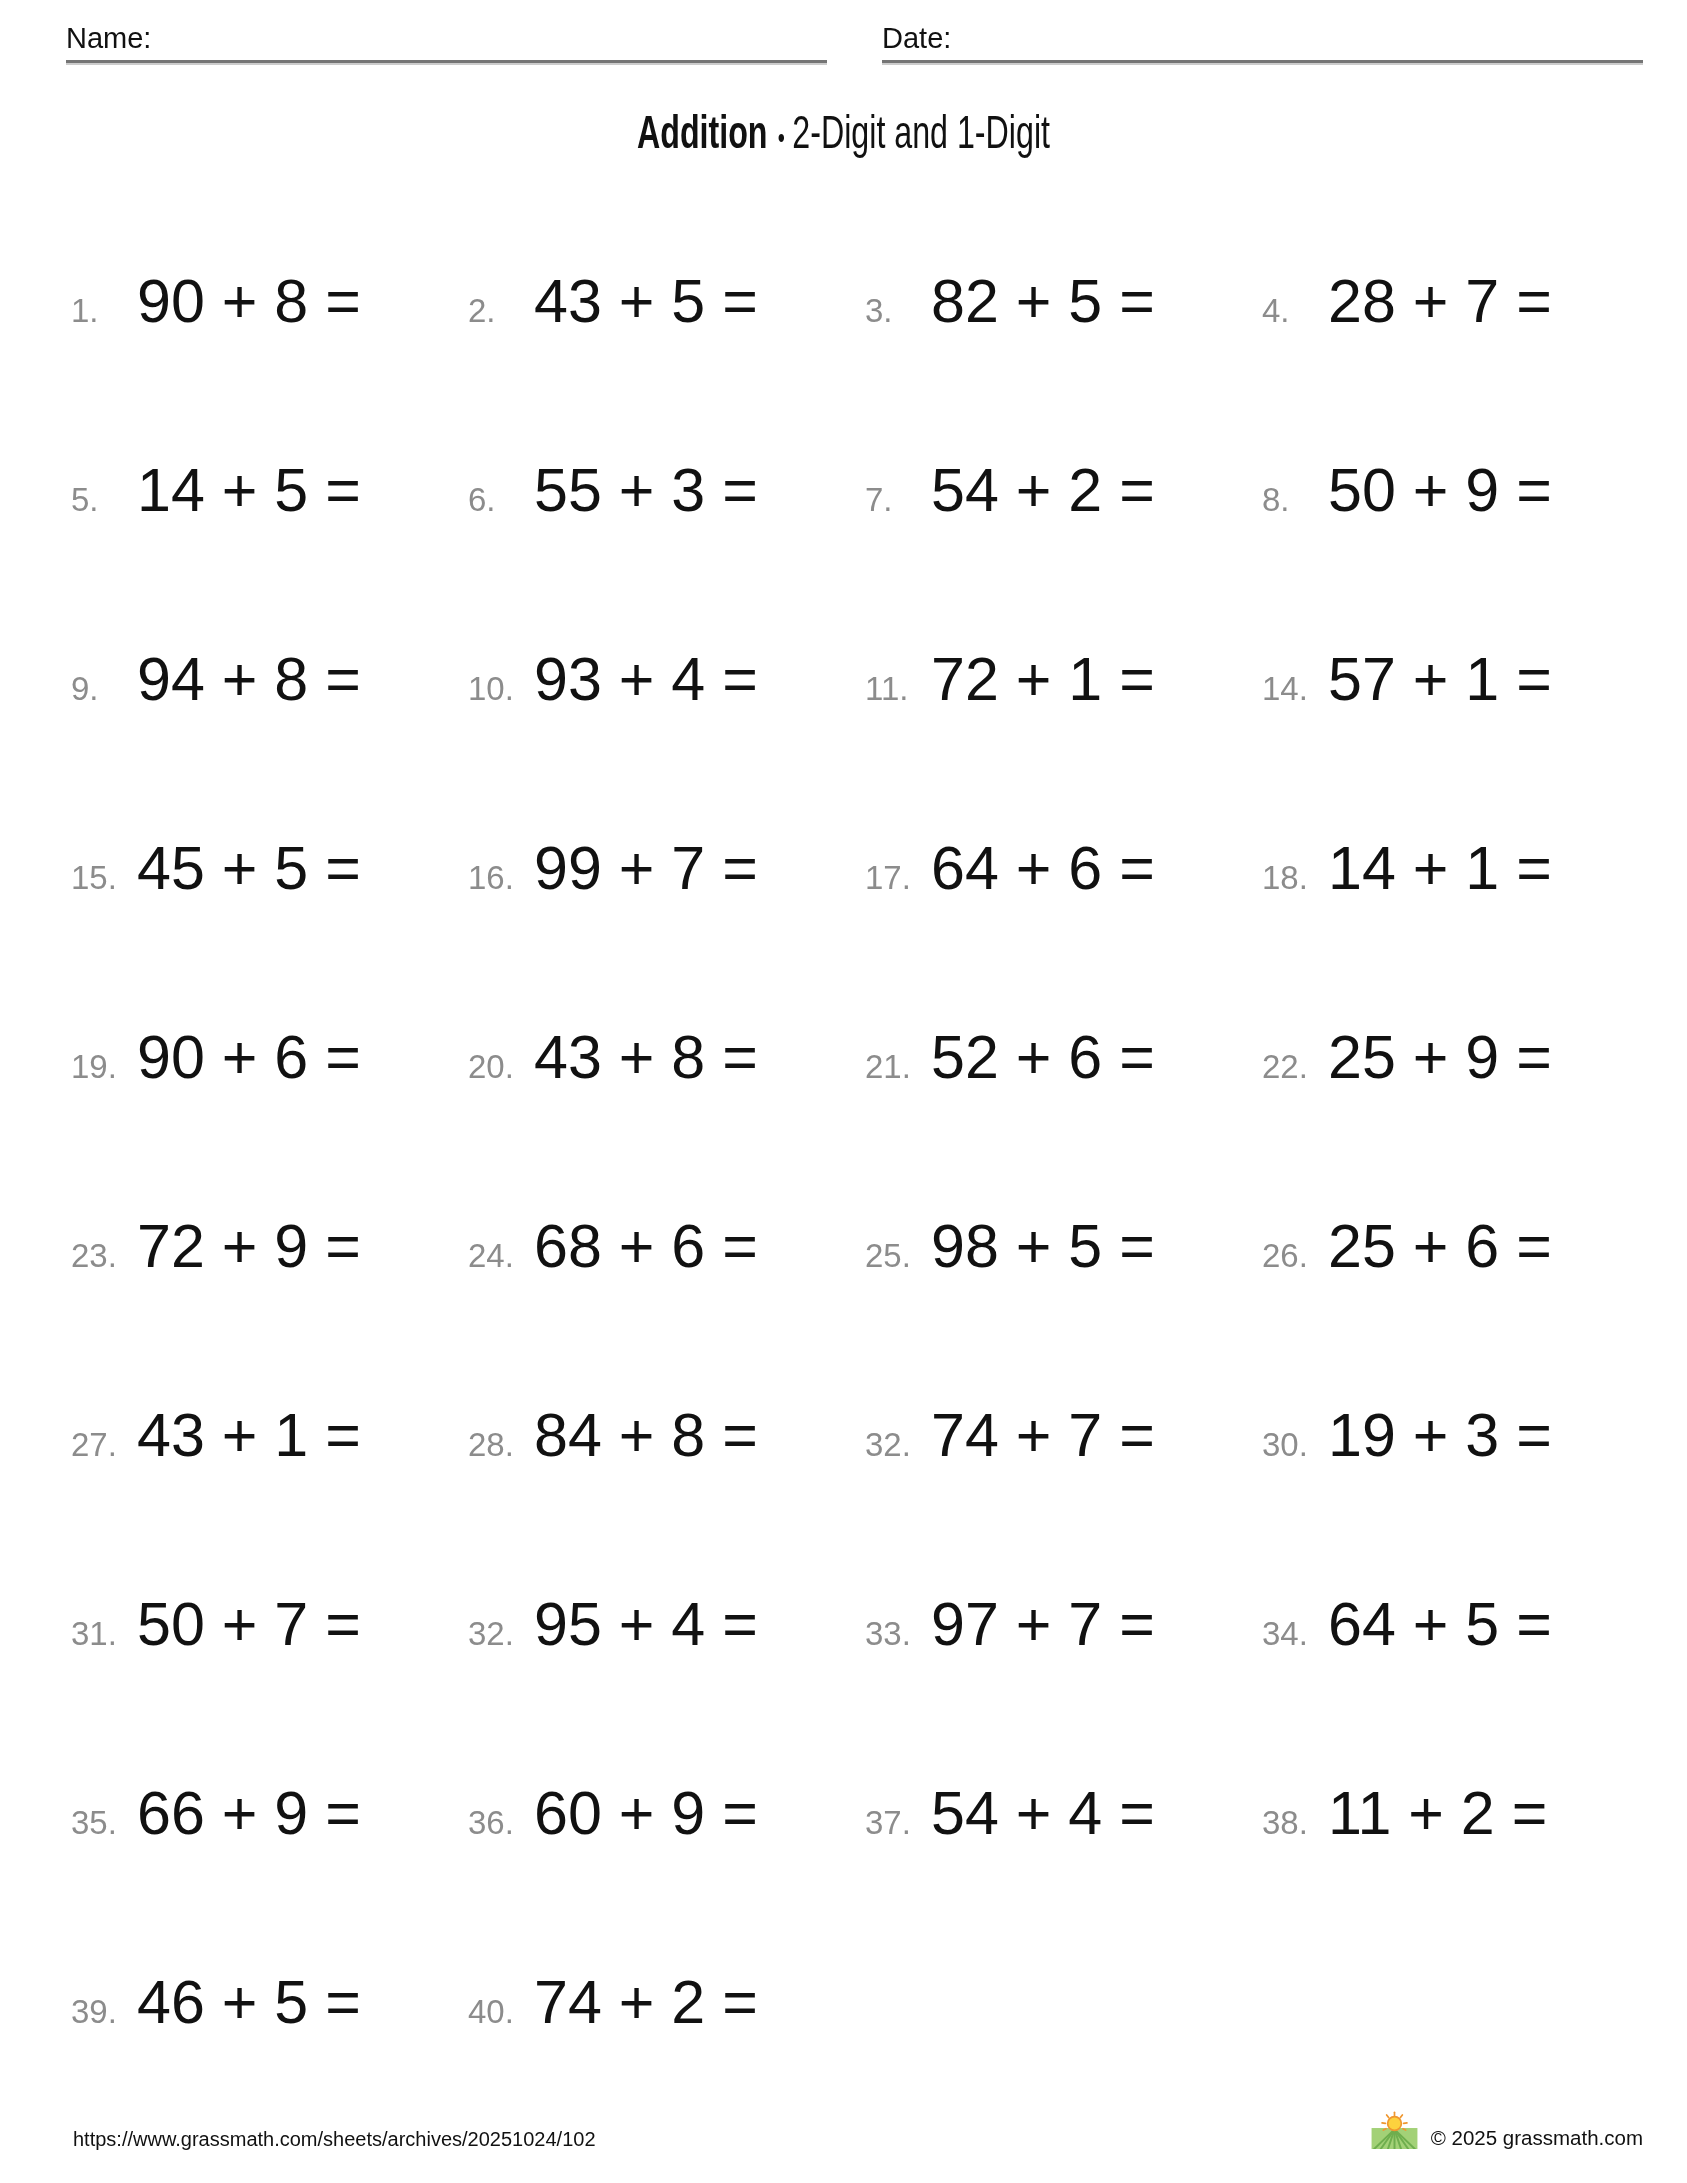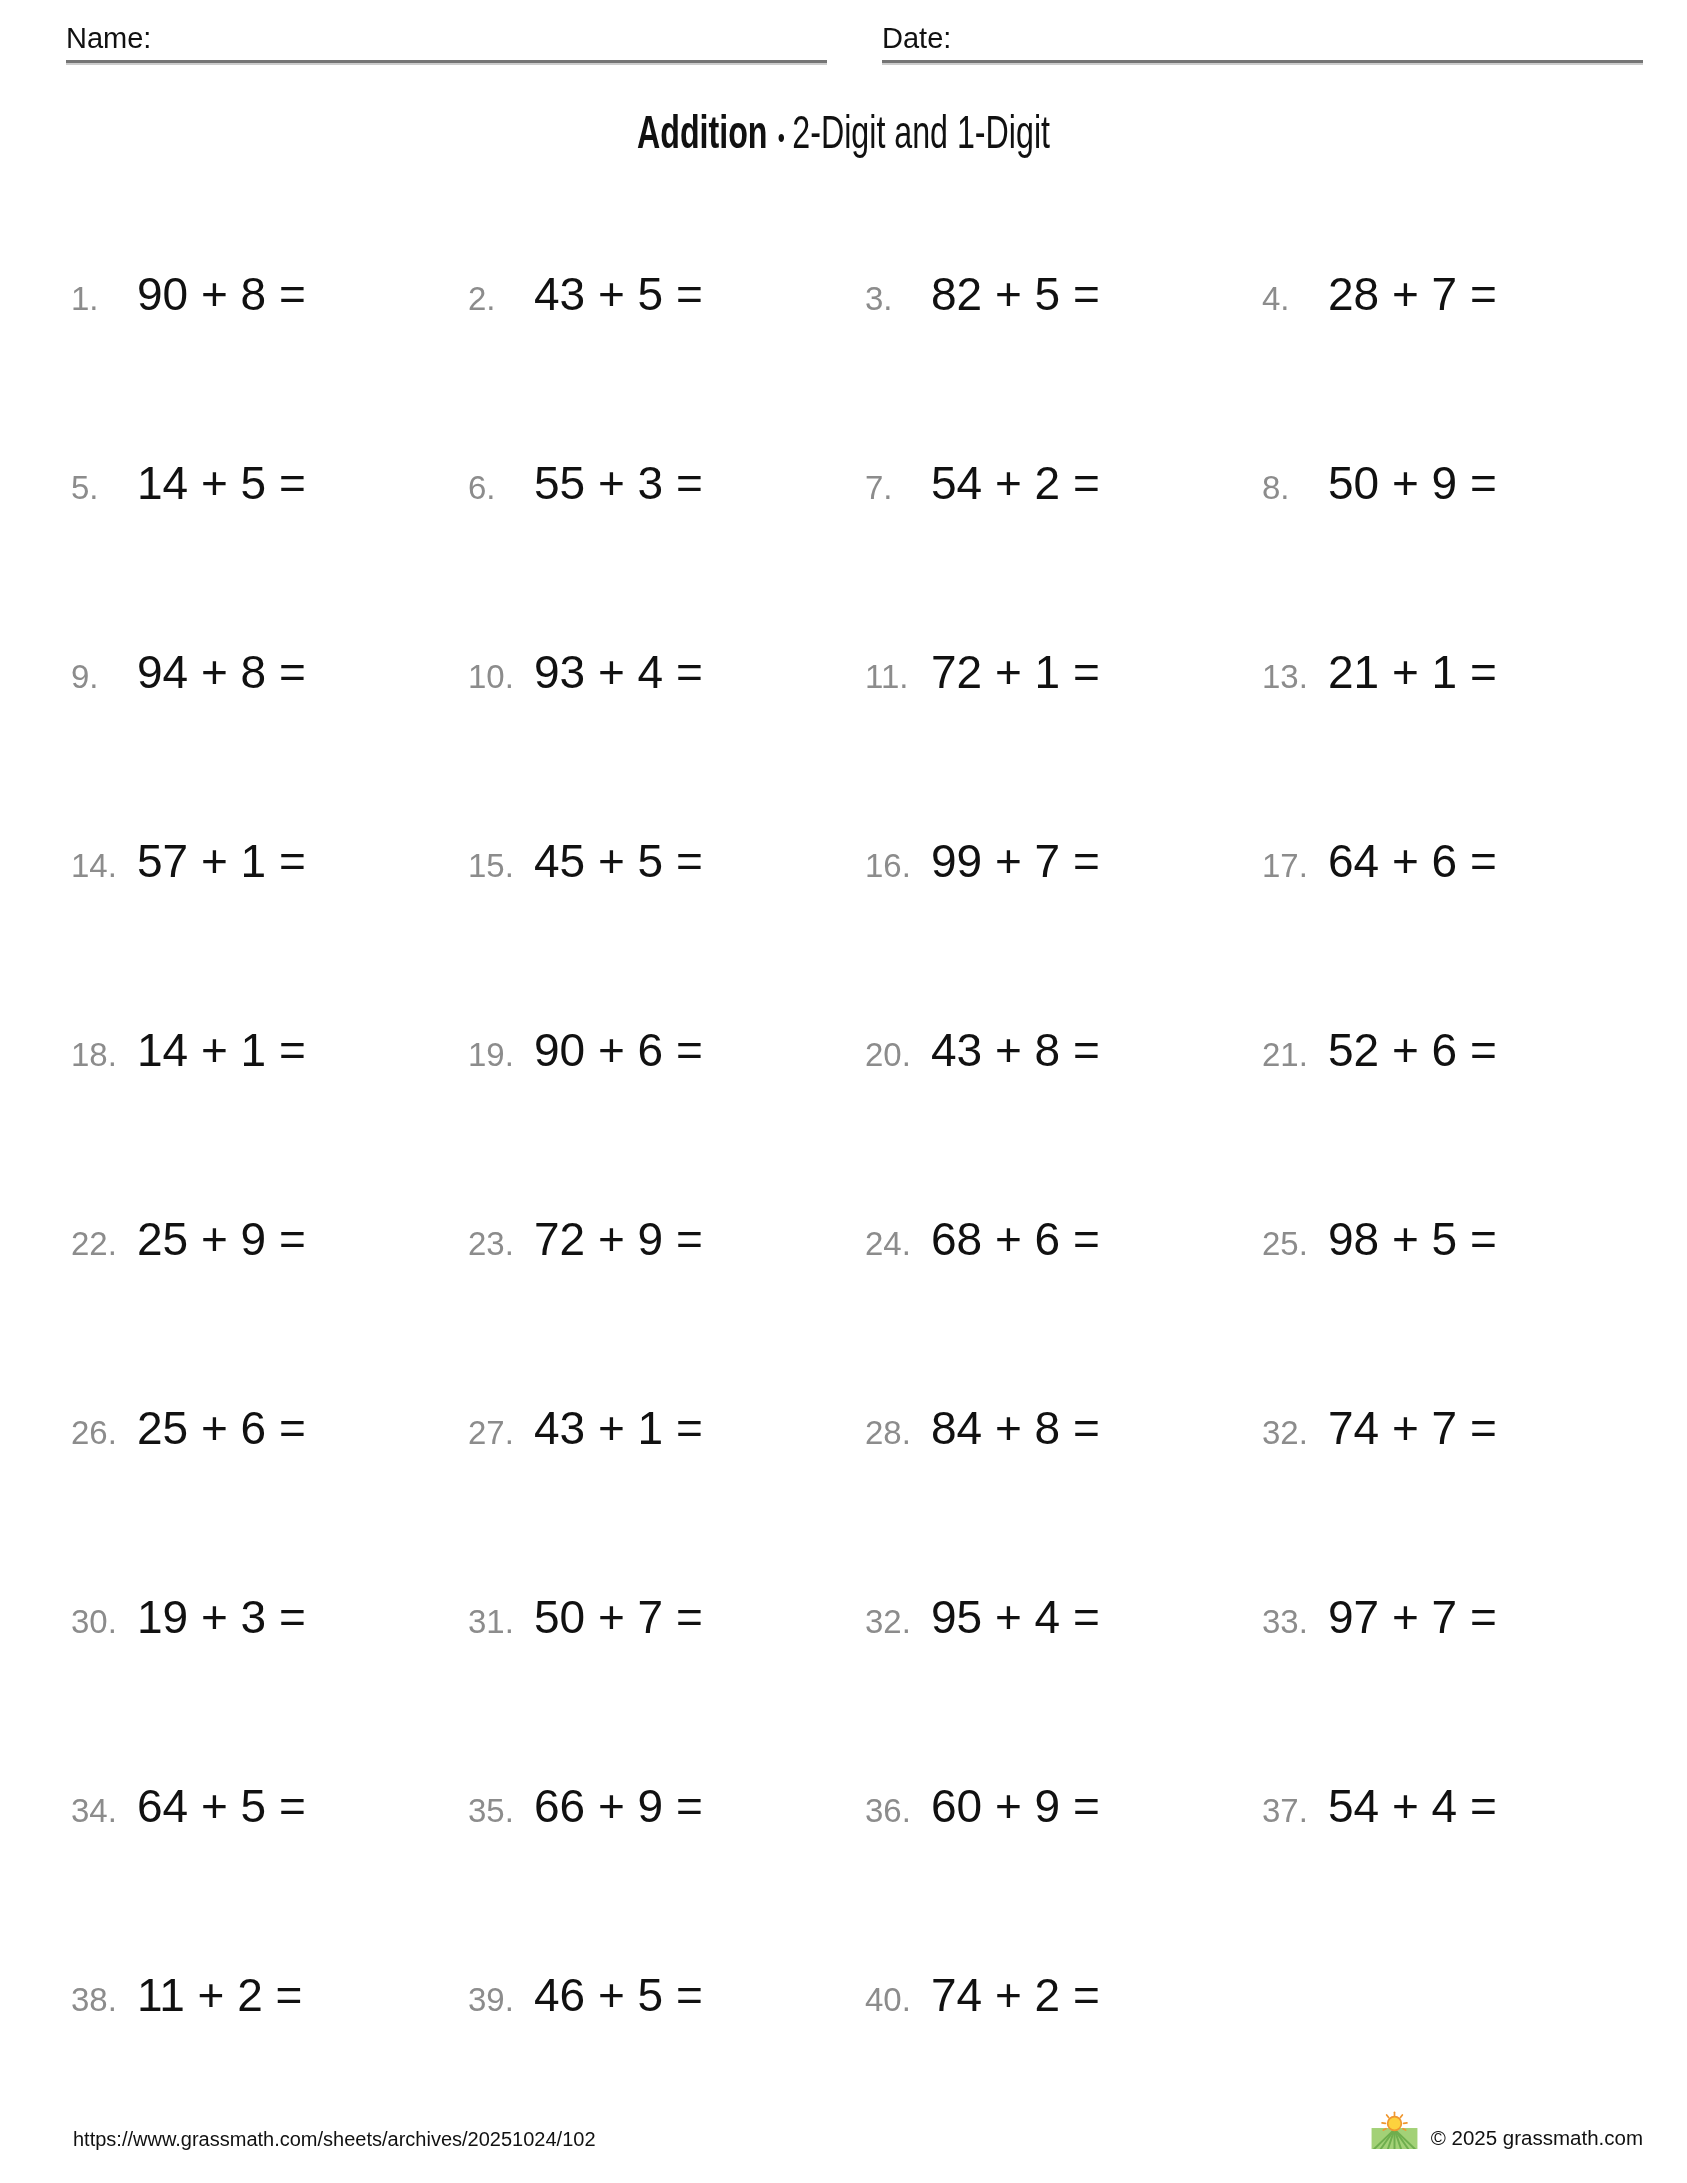--- a/index.html
+++ b/index.html
@@ -50,21 +50,21 @@
     grid-template-columns:397px 397px 397px 397px;
     grid-auto-rows:189px;
     align-items:start;
   }
   .problem{display:flex;align-items:baseline;}
   .problem-num{
     flex:0 0 66px;width:66px;
     font-size:33px;line-height:1;color:var(--muted-number);
     text-align:left;
   }
-  .problem-expr{font-size:46px;line-height:1;color:var(--text);white-space:nowrap;}
+  .problem-expr{font-size:61px;line-height:1;color:var(--text);white-space:nowrap;}
 
   
   .footer{
     position:absolute;left:73px;right:44px;bottom:34px;
     display:flex;justify-content:space-between;align-items:flex-end;gap:32px;
   }
   .footer-url{font-size:20px;line-height:1;color:var(--text);text-decoration:none;}
   .footer-right{display:flex;align-items:flex-end;gap:12px;}
   .logo{display:block;}
   .copyright{font-size:20.5px;line-height:1.05;color:var(--text);}
@@ -139,24 +139,20 @@
       <span class="problem-num">10.</span>
       <span class="problem-expr">93 + 4 =</span>
     </div>
 
     <div class="problem">
       <span class="problem-num">11.</span>
       <span class="problem-expr">72 + 1 =</span>
     </div>
 
 
-    <div class="problem">
-      <span class="problem-num">13.</span>
-      <span class="problem-expr">21 + 1 =</span>
-    </div>
 
     <div class="problem">
       <span class="problem-num">14.</span>
       <span class="problem-expr">57 + 1 =</span>
     </div>
 
     <div class="problem">
       <span class="problem-num">15.</span>
       <span class="problem-expr">45 + 5 =</span>
     </div>

